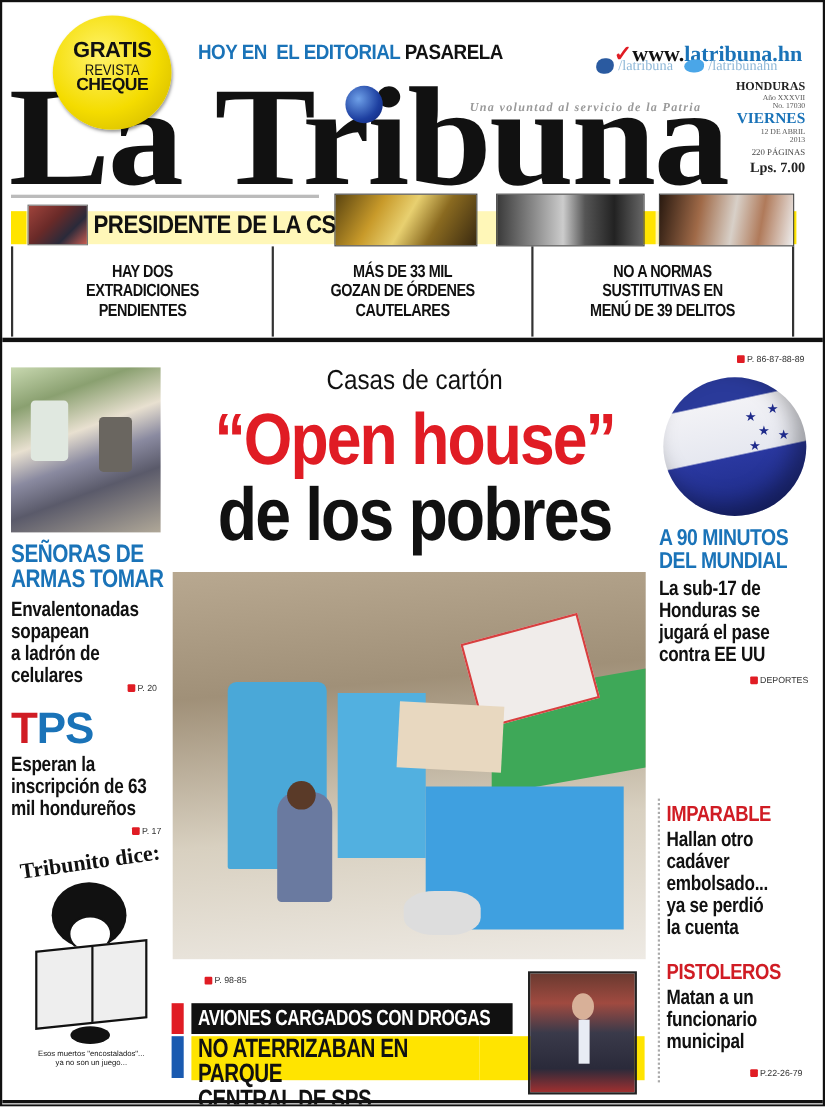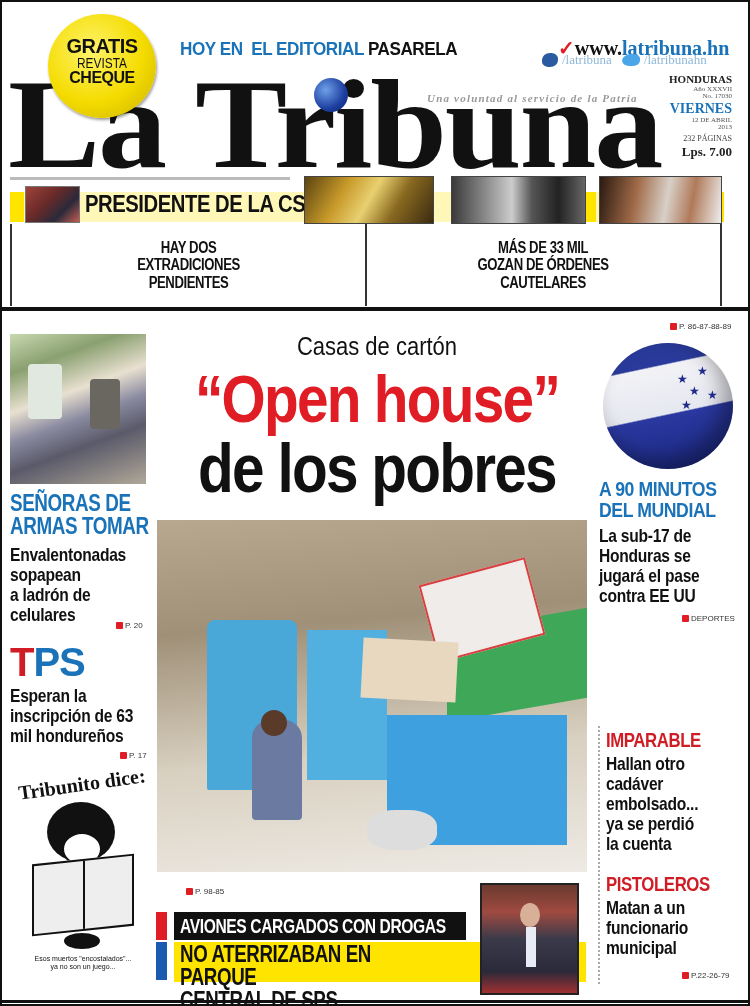--- a/index.html
+++ b/index.html
@@ -172,21 +172,21 @@
   <div class="globe-icon"></div>
   <div class="motto">Una voluntad al servicio de la Patria</div>
 
   <div class="issue-info">
     <div class="country">HONDURAS</div>
     <div class="small">Año XXXVII</div>
     <div class="small">No. 17030</div>
     <div class="day">VIERNES</div>
     <div class="small">12 DE ABRIL</div>
     <div class="small">2013</div>
-    <div class="pages">232 PÁGINAS</div>
+    <div class="pages">220 PÁGINAS</div>
     <div class="price">Lps. 7.00</div>
   </div>
 
   <div class="gray-rule"></div>
 
   <div class="strip-band"></div>
   <div class="strip-yellow-l"></div>
   <div class="strip-yellow-m"></div>
   <div class="strip-yellow-r"></div>
   <div class="csj-photo"></div>
@@ -198,20 +198,25 @@
   <div class="kickers">
     <div class="kicker">
         <span>HAY DOS
 EXTRADICIONES
 PENDIENTES</span>
       </div>
     <div class="kicker">
         <span>MÁS DE 33 MIL
 GOZAN DE ÓRDENES
 CAUTELARES</span>
+      </div>
+    <div class="kicker">
+        <span>NO A NORMAS
+SUSTITUTIVAS EN
+MENÚ DE 39 DELITOS</span>
       </div>
   </div>
   <div class="hr-thick"></div>
   <div class="pref pref-top-right">P. 86-87-88-89</div>
 
   <div class="left-photo">
     <div class="vest"></div>
     <div class="shirt"></div>
   </div>
   <div class="h-blue senoras-h">SEÑORAS DE

